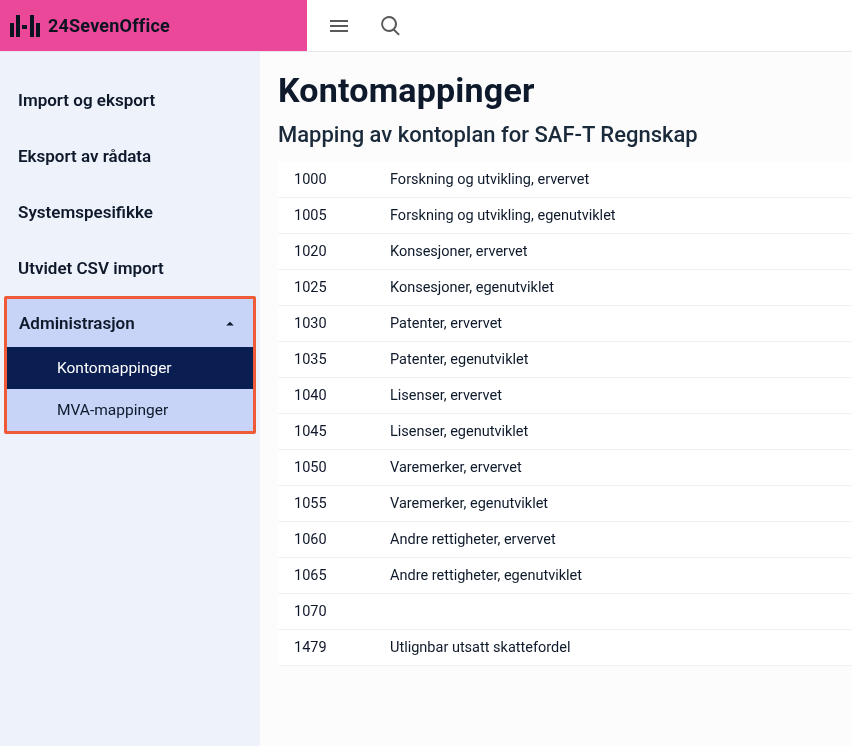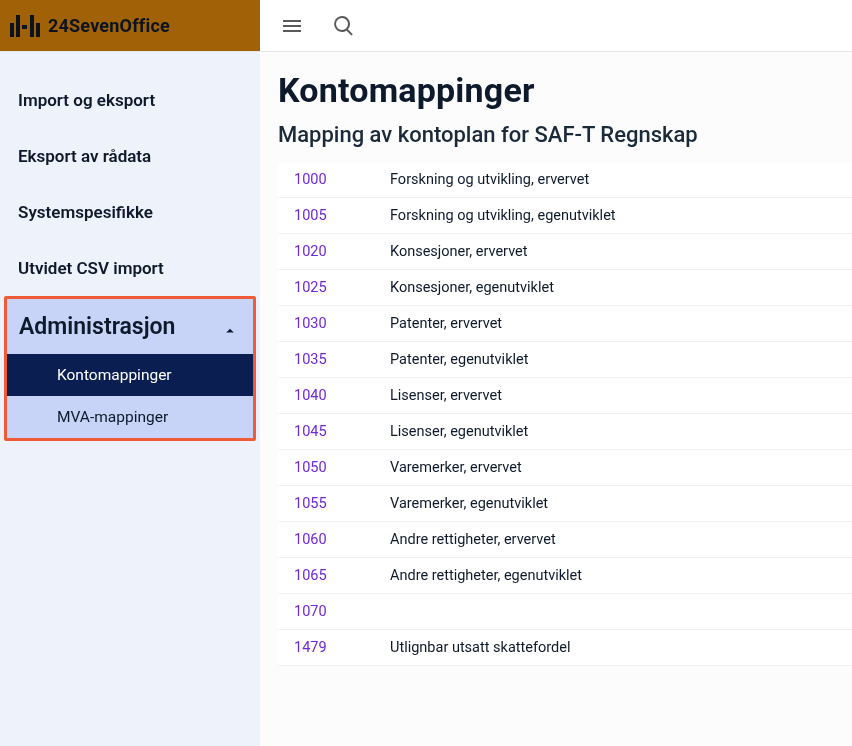--- a/index.html
+++ b/index.html
@@ -1,52 +1,52 @@
 <!DOCTYPE html>
 <html><head>
 <meta charset="utf-8">
 <style>
   * { box-sizing: border-box; margin: 0; padding: 0; }
   html, body { height: 100%; font-family: -apple-system, BlinkMacSystemFont, "Segoe UI", Roboto, Arial, sans-serif; color: #0e1a2b; background: #fff; }
   .app { width: 852px; height: 746px; display: flex; flex-direction: column; overflow: hidden; }
 
   
   .topbar { height: 52px; display: flex; align-items: center; border-bottom: 1px solid #e6e6eb; background: #fff; }
-  .topbar-left { width: 260px; height: 100%; display: flex; align-items: center; padding-left: 10px; background: #a16207; }
+  .topbar-left { width: 307px; height: 100%; display: flex; align-items: center; padding-left: 10px; background: #ec4899; }
   .topbar-right { flex: 1; display: flex; align-items: center; padding-left: 20px; gap: 28px; }
   .logo-text { display: flex; align-items: center; gap: 8px; color: #0b1320; font-weight: 700; font-size: 18px; letter-spacing: .2px; }
   .logo-svg { width: 30px; height: 22px; }
   .icon-btn { width: 24px; height: 24px; display: inline-flex; align-items: center; justify-content: center; color: #5a5a5a; cursor: pointer; }
   .icon-btn svg { width: 24px; height: 24px; }
 
   
   .body { flex: 1; display: flex; min-height: 0; }
 
   
   .sidebar { width: 260px; background: #eef2fb; padding-top: 20px; position: relative; }
   .sidebar-item { padding: 18px 18px; font-size: 17px; font-weight: 600; color: #0e1a2b; cursor: pointer; }
   .admin-box { margin: 0 4px 0 4px; border: 3px solid #ef5b36; border-radius: 2px; background: #c7d3f7; overflow: hidden; }
-  .admin-header { display: flex; align-items: flex-end; justify-content: space-between; padding: 14px 14px 14px 12px; font-size: 23px; font-weight: 600; cursor: pointer; }
+  .admin-header { display: flex; align-items: flex-end; justify-content: space-between; padding: 14px 14px 14px 12px; font-size: 17px; font-weight: 600; cursor: pointer; }
   .admin-sub { padding: 12px 16px 12px 50px; font-size: 15.5px; cursor: pointer; }
   .admin-sub.active { background: #0b1e52; color: #fff; }
   .admin-sub.inactive { background: #c7d3f7; color: #0e1a2b; }
   .chev { width: 18px; height: 18px; }
 
   
   .main { flex: 1; background: #fcfcfd; padding: 18px 0 0 18px; min-width: 0; }
   .page-title { font-size: 34px; font-weight: 700; letter-spacing: .2px; margin-bottom: 12px; }
   .page-subtitle { font-size: 22px; font-weight: 500; color: #1b2a3a; margin-bottom: 15px; }
 
   .table-wrap { background: #fff; }
   .thead { display: flex; align-items: center; height: 48px; padding: 0 16px; color: #5b6570; font-size: 14.5px; border-bottom: 1px solid #eceef0; }
   .th-kontonr { width: 96px; display: flex; align-items: center; gap: 6px; cursor: pointer; }
   .th-kontonavn { flex: 1; cursor: pointer; }
   .sort-arrow { width: 12px; height: 12px; }
   .row { display: flex; align-items: center; height: 36px; padding: 0 16px; border-bottom: 1px solid #f0f1f3; font-size: 14.5px; }
-  .cell-nr { width: 96px; color: #6d28d9; }
+  .cell-nr { width: 96px; color: #0f172a; }
   .cell-name { flex: 1; color: #0e1a2b; }
 </style>
 </head>
 <body>
 
 <div class="app">
   <div class="topbar">
     <div class="topbar-left">
       <span class="logo-text">
         <svg class="logo-svg" viewBox="0 0 30 22">

